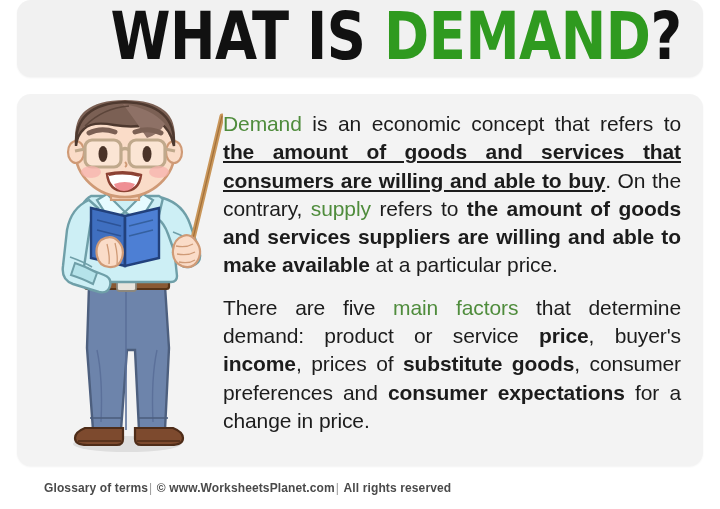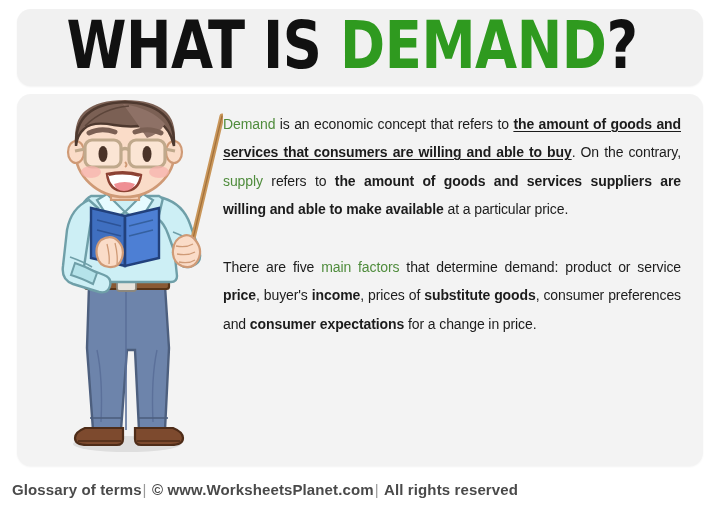--- a/index.html
+++ b/index.html
@@ -18,29 +18,29 @@
     inset: 0;
     width: 720px;
     height: 509px;
     background: #ffffff;
   }
 
   
   .title-card {
     position: absolute;
     left: 17px;
-    top: 9px;
+    top: 0;
     width: 686px;
     height: 77px;
     background: #f1f1f1;
     border-radius: 14px;
     box-shadow: 0 1px 2px rgba(0,0,0,0.05);
     display: flex;
     align-items: center;
-    justify-content: flex-start;
+    justify-content: flex-end;
     overflow: hidden;
     padding-left: 28px;
   }
 
   .title-text {
     font-family: "DejaVu Sans Condensed", "Liberation Sans Narrow", "Liberation Sans", sans-serif;
     font-weight: 700;
     font-size: 65px;
     line-height: 1;
     letter-spacing: -0.5px;
@@ -67,28 +67,28 @@
 
   
   .text-col {
     position: absolute;
     left: 206px;
     top: 16px;
     width: 458px;
   }
 
   .para {
-    font-size: 14px;
+    font-size: 21px;
     line-height: 28.3px;
     color: #1c1c1c;
     text-align: justify;
     text-justify: inter-word;
     letter-spacing: -0.1px;
   }
-  .para + .para { margin-top: 30px; }
+  .para + .para { margin-top: 14px; }
   .para .grn { color: #4f8c3c; }
   .para .b   { font-weight: 700; }
   .para .bu  { font-weight: 700; text-decoration: underline; text-underline-offset: 2px; }
 
   
   .figure {
     position: absolute;
     left: 6px;
     top: 6px;
     width: 200px;
@@ -99,23 +99,23 @@
   
   .footer {
     position: absolute;
     left: 0;
     top: 470px;
     width: 720px;
     height: 39px;
   }
   .footer-text {
     position: absolute;
-    left: 12px;
+    left: 44px;
     top: 11px;
-    font-size: 15px;
+    font-size: 12px;
     font-weight: 700;
     color: #4a4a4a;
     letter-spacing: 0.12px;
     white-space: nowrap;
   }
   .footer-text .sep { color: #9a9a9a; font-weight: 400; padding: 0 1px; }
 
   .logo {
     position: absolute;
     left: 614px;

